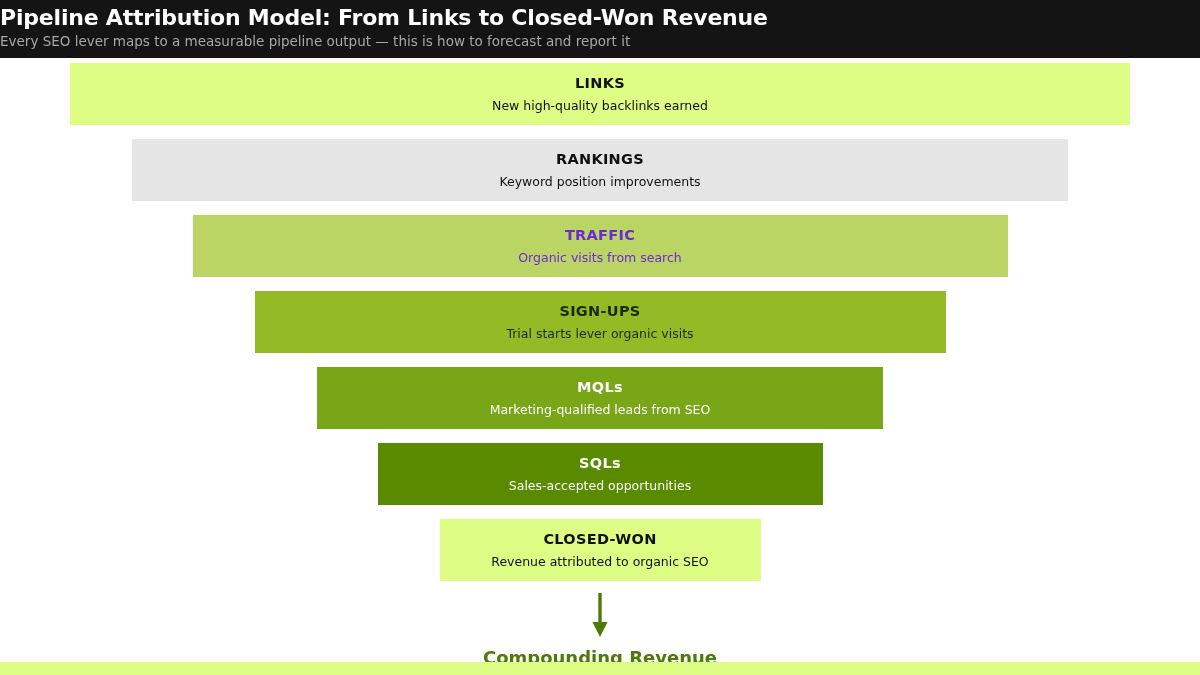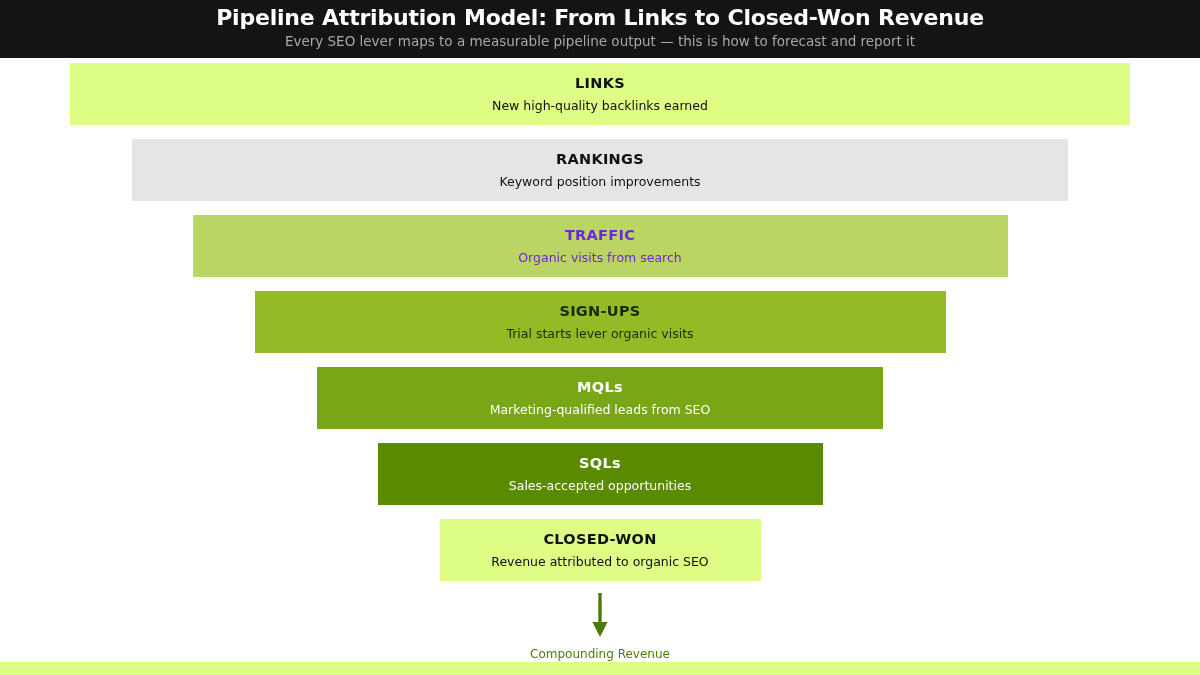--- a/index.html
+++ b/index.html
@@ -18,21 +18,21 @@
   
   #header-bar {
     width: 1200px;
     height: 58px;
     background: #141414;
     position: absolute;
     top: 0;
     left: 0;
     display: flex;
     flex-direction: column;
-    align-items: center;
+    align-items: flex-start;
     justify-content: flex-start;
     box-sizing: border-box;
     padding-top: 5px;
   }
   #header-title {
     color: #ffffff;
     font-size: 22px;
     font-weight: bold;
     line-height: 1.15;
     letter-spacing: -0.2px;
@@ -86,22 +86,22 @@
     top: 592px;
     width: 1200px;
     display: flex;
     flex-direction: column;
     align-items: center;
   }
   #down-arrow {
     display: block;
   }
   #outcome-label {
-    font-size: 12px;
-    font-weight: normal;
+    font-size: 18px;
+    font-weight: bold;
     color: #4e7a08;
     margin-top: 9px;
     line-height: 1.1;
     white-space: nowrap;
   }
 
   
   #footer-strip {
     position: absolute;
     left: 0;

